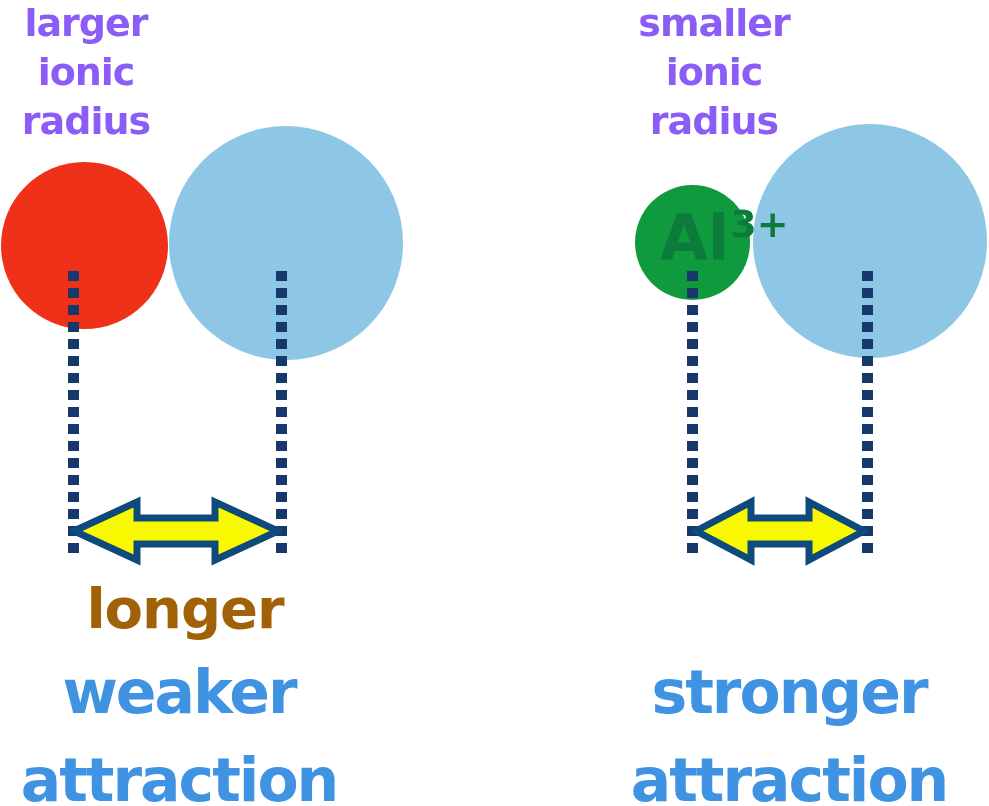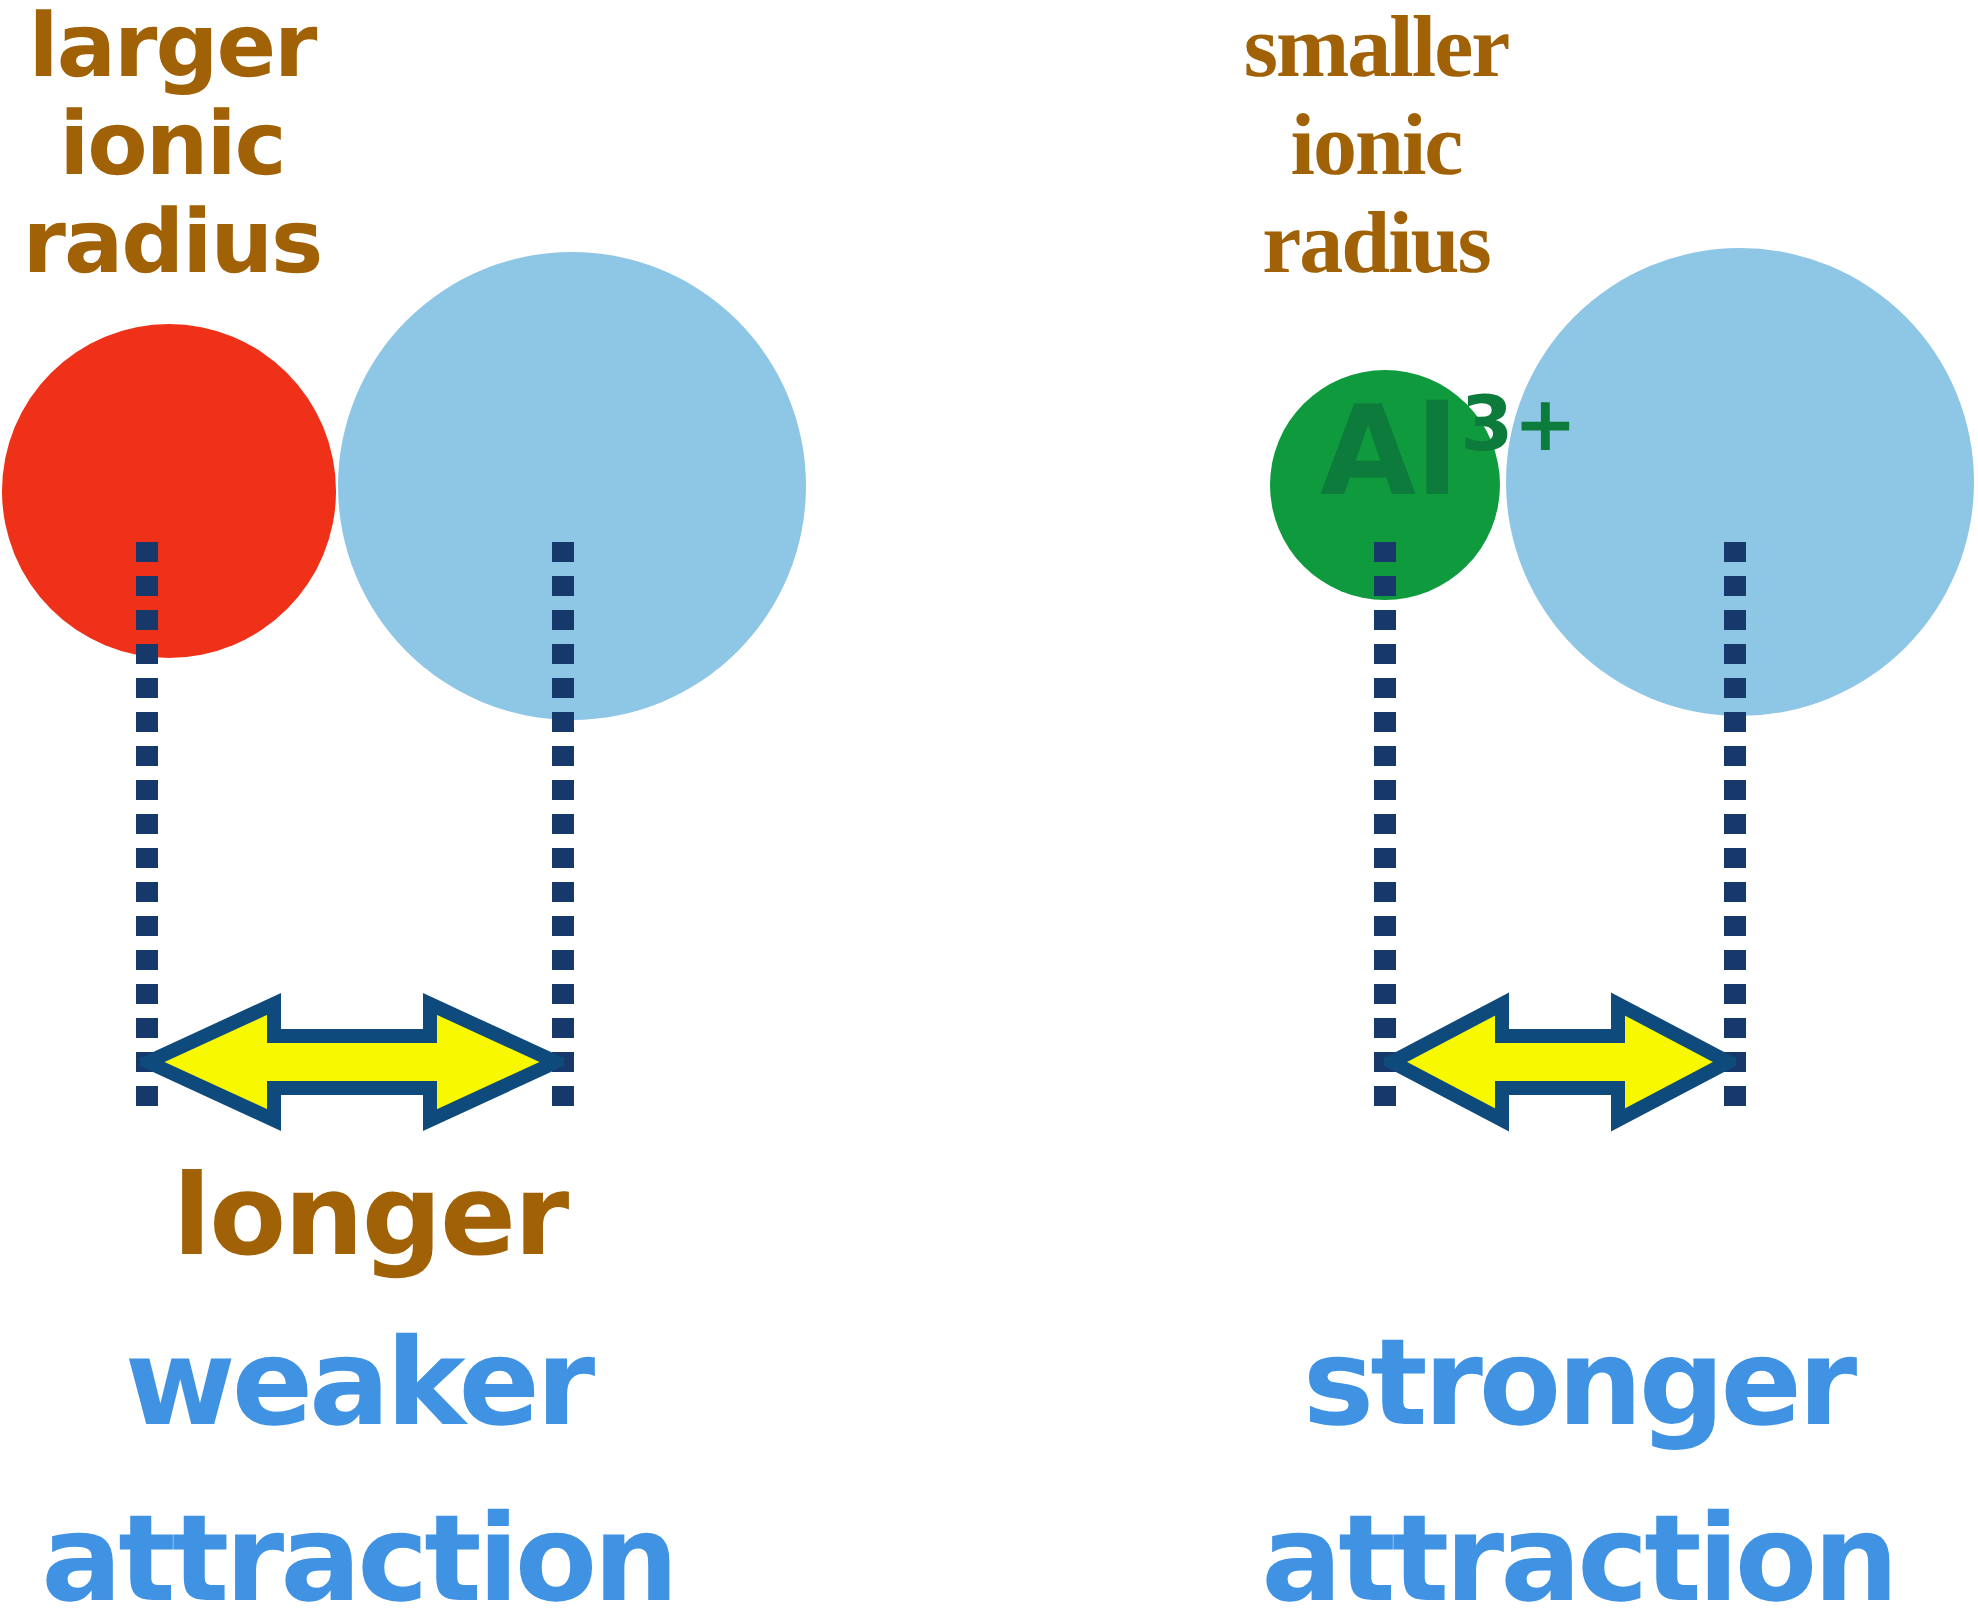--- a/index.html
+++ b/index.html
@@ -12,40 +12,40 @@
     font-family: "DejaVu Sans", "Liberation Sans", sans-serif;
     font-weight: bold;
   }
 
   
   .radius-label {
     position: absolute;
     top: -1px;
     width: 160px;
     text-align: center;
-    font-size: 44px;
+    font-size: 38px;
     line-height: 49px;
     letter-spacing: -1px;
-    color: #a16207;
+    color: #8b5cf6;
     white-space: pre-line;
   }
   .radius-label.lft { left: 6px; }
-  .radius-label.rgt { left: 608px; font-family: Liberation Serif, serif; }
+  .radius-label.rgt { left: 634px; }
 
   
   .circle { position: absolute; border-radius: 50%; }
   .circle.red   { left: 1px;   top: 162px; width: 167px; height: 167px; background: #ee3118; }
   .circle.blue1 { left: 169px; top: 126px; width: 234px; height: 234px; background: #8ec6e5; }
   .circle.green { left: 635px; top: 185px; width: 115px; height: 115px; background: #0f9b3d; }
   .circle.blue2 { left: 753px; top: 124px; width: 234px; height: 234px; background: #8ec6e5; }
 
   
   .ion-symbol {
     position: absolute;
-    left: 636px; top: 195px;
+    left: 636px; top: 207px;
     width: 122px;
     text-align: left;
     font-size: 62px;
     line-height: 62px;
     color: #0c7b3b;
     padding-left: 24px;
   }
   .ion-charge {
     font-size: 38px;
     position: relative;

